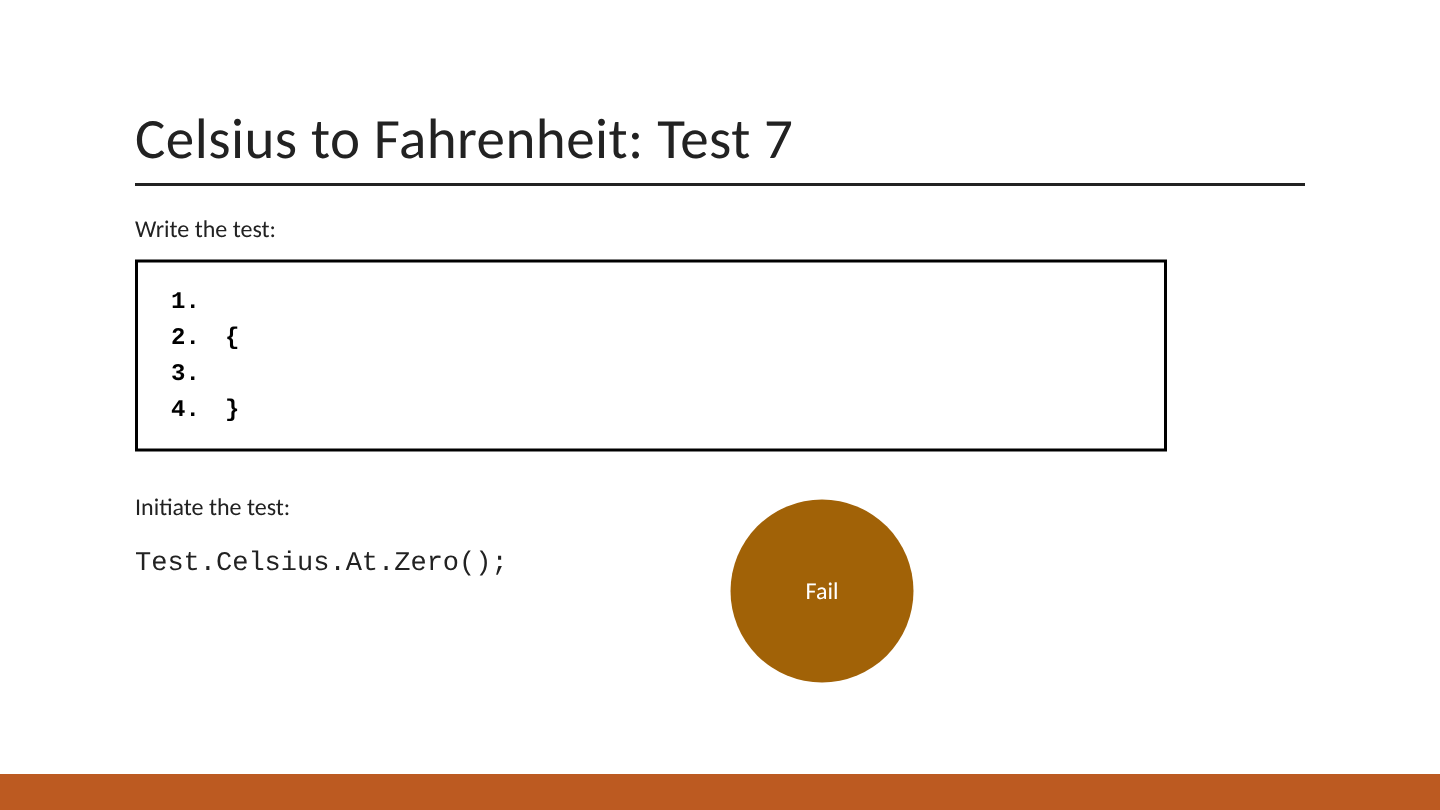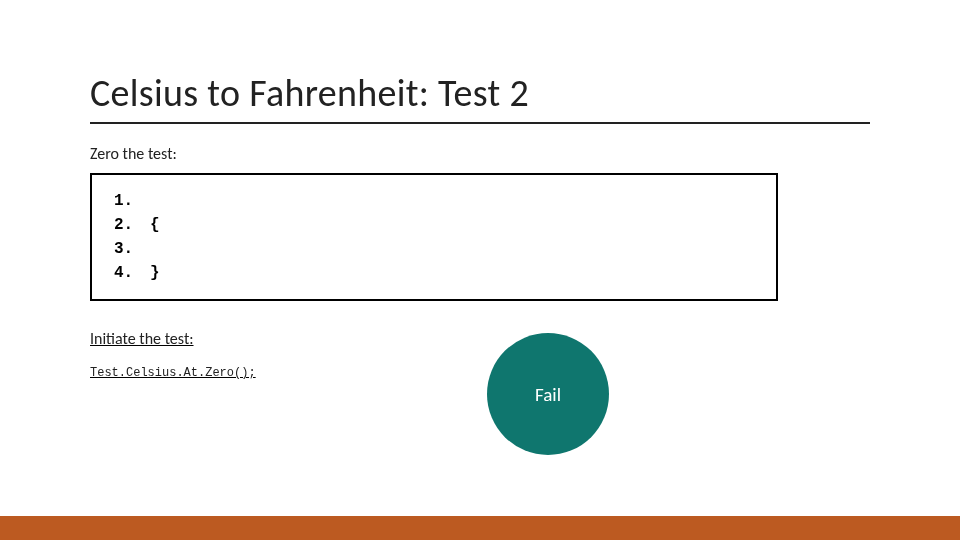--- a/index.html
+++ b/index.html
@@ -44,66 +44,65 @@
     .lineno {
       width: 36px;
       flex-shrink: 0;
     }
     .codetxt {
       white-space: pre;
     }
     .below {
       display: flex;
       align-items: flex-start;
-      text-decoration: underline;
     }
     .left-below {
       flex: 0 0 380px;
     }
     .initiate-label {
       font-size: 16px;
       color: #222;
       margin-bottom: 18px;
     }
     .call {
       font-family: Consolas, "Courier New", monospace;
-      font-size: 12px;
+      font-size: 18px;
       color: #222;
     }
     .fail-wrap {
       position: absolute;
       left: 487px;
       top: 333px;
     }
     .fail-circle {
       width: 122px;
       height: 122px;
       border-radius: 50%;
-      background: #0f766e;
+      background: #a16207;
       display: flex;
       align-items: center;
       justify-content: center;
       color: #fff;
-      font-size: 19px;
+      font-size: 16px;
     }
     .footer-bar {
       position: absolute;
       bottom: 0;
       left: 0;
       right: 0;
       height: 24px;
       background: #bc5a21;
     }
   </style>
 </head>
 <body>
 
 <div class="content">
-  <h1 class="title">Celsius to Fahrenheit: Test 2</h1>
-  <div class="subtitle">Zero the test:</div>
+  <h1 class="title">Celsius to Fahrenheit: Test 7</h1>
+  <div class="subtitle">Write the test:</div>
 
   <div class="codebox">
     <div class="codeline">
       <span class="lineno">1.</span>
     </div>
     <div class="codeline">
       <span class="lineno">2.</span>
       <span class="codetxt">{</span>
     </div>
     <div class="codeline">

